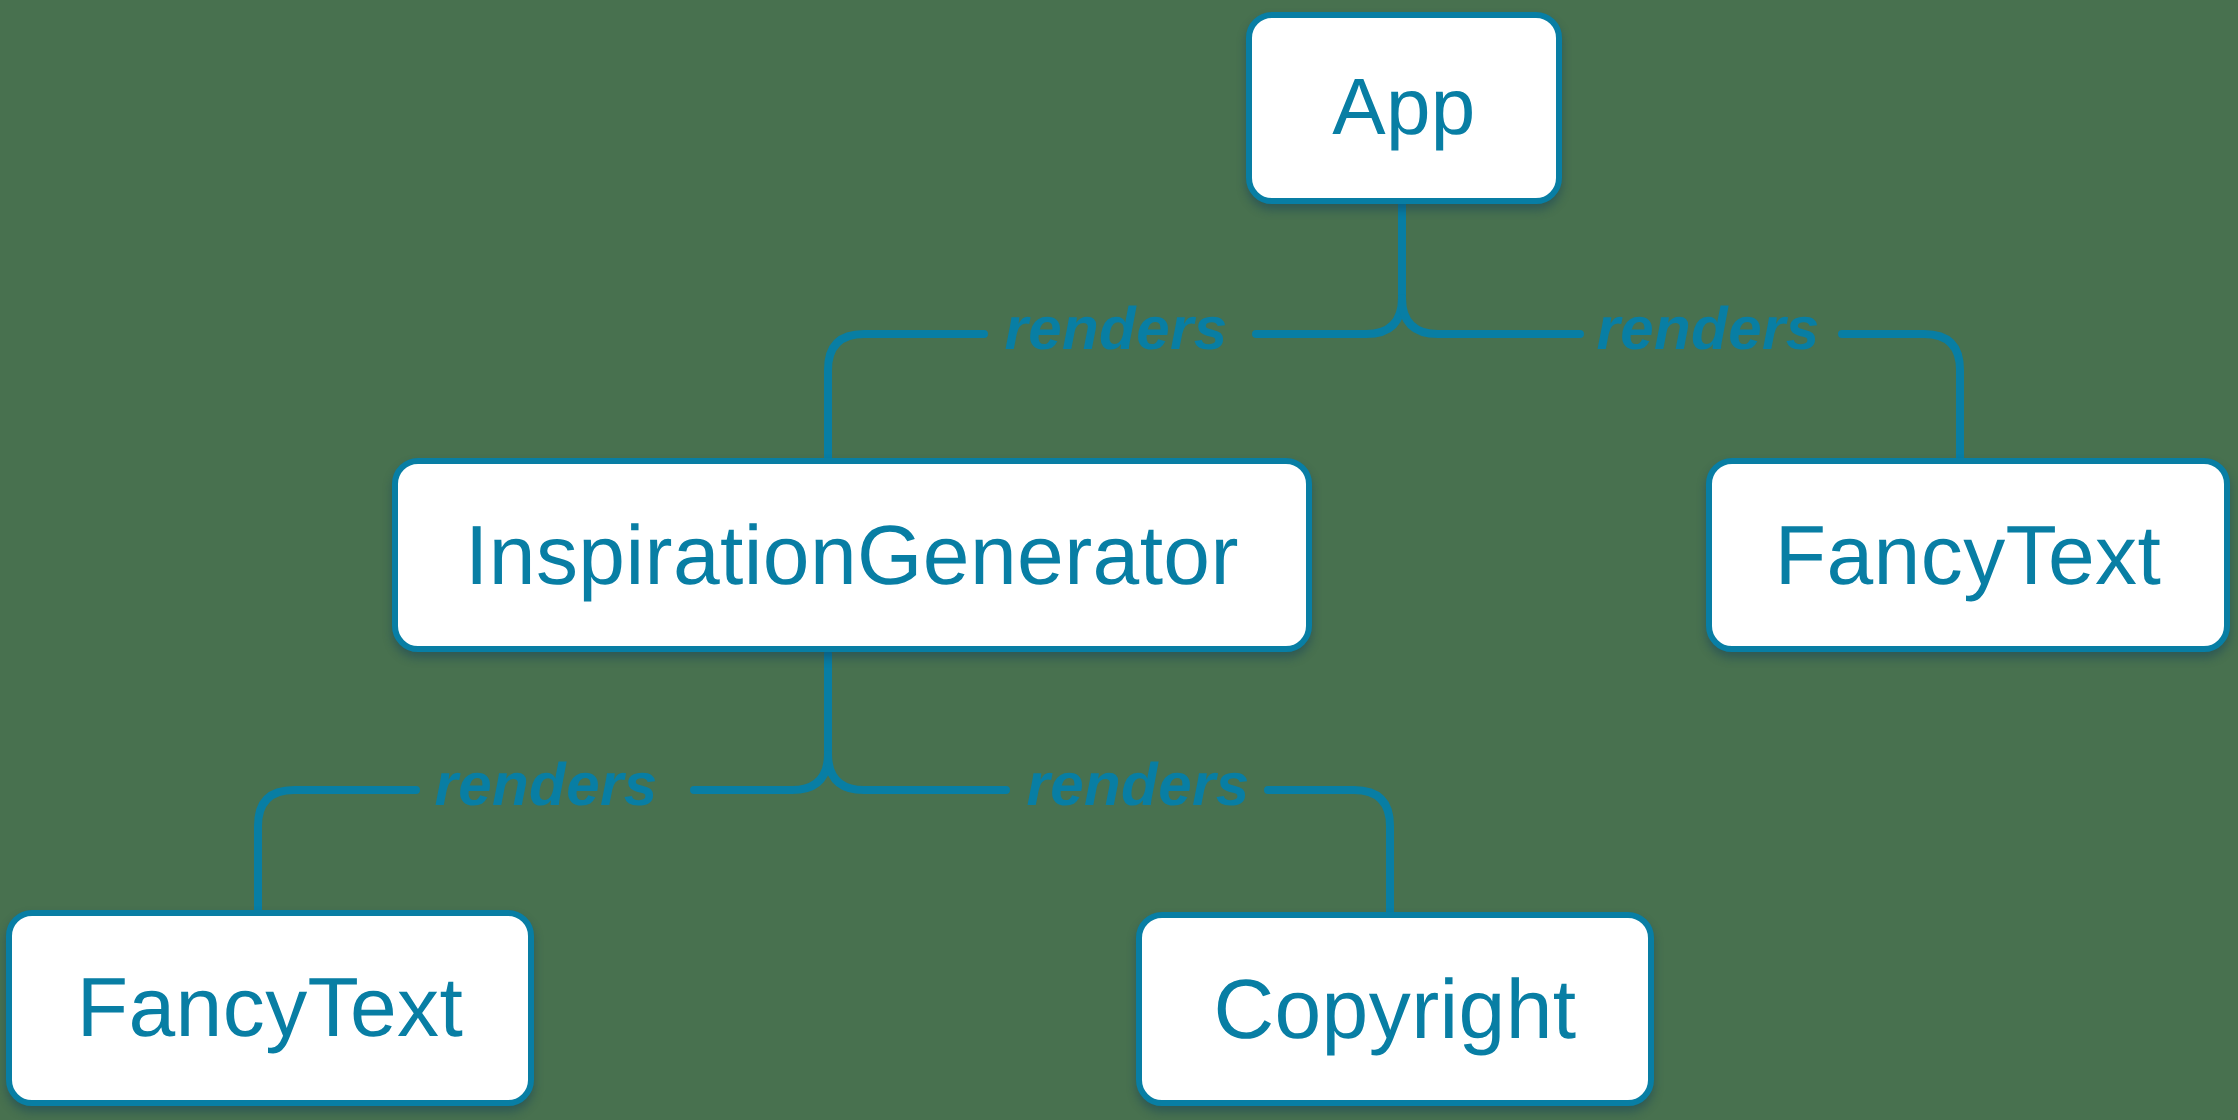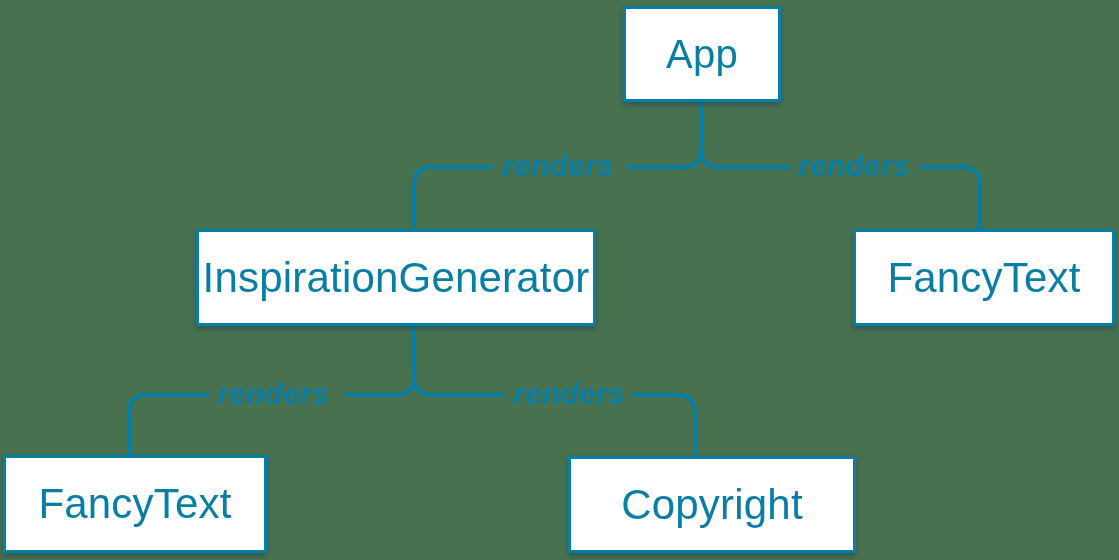--- a/index.html
+++ b/index.html
@@ -29,36 +29,36 @@
     fill: none;
     stroke: #087ea4;
     stroke-width: 4;
     stroke-linecap: round;
   }
   .node {
     position: absolute;
     box-sizing: border-box;
     background: #ffffff;
     border: 3px solid #087ea4;
-    border-radius: 2px;
+    border-radius: 13px;
     display: flex;
     align-items: center;
     justify-content: center;
     color: #087ea4;
     font-size: 42px;
     font-weight: 500;
     letter-spacing: 0.2px;
     box-shadow: 0 3px 5px rgba(15, 60, 90, 0.45);
     white-space: nowrap;
   }
   .node-app            { left: 623px; top: 6px;   width: 158px; height: 96px; font-size: 40px; }
-  .node-inspiration    { left: 196px; top: 229px; width: 400px; height: 97px; }
+  .node-inspiration    { left: 196px; top: 229px; width: 460px; height: 97px; }
   .node-fancytext-top  { left: 853px; top: 229px; width: 262px; height: 97px; }
   .node-fancytext-bot  { left: 3px;   top: 455px; width: 264px; height: 98px; }
-  .node-copyright      { left: 568px; top: 456px; width: 288px; height: 97px; }
+  .node-copyright      { left: 568px; top: 456px; width: 259px; height: 97px; }
   .edge-label {
     position: absolute;
     transform: translate(-50%, -54%);
     color: #087ea4;
     font-size: 30px;
     font-weight: 700;
     letter-spacing: 0.2px;
     white-space: nowrap;
     font-style: italic;
   }

